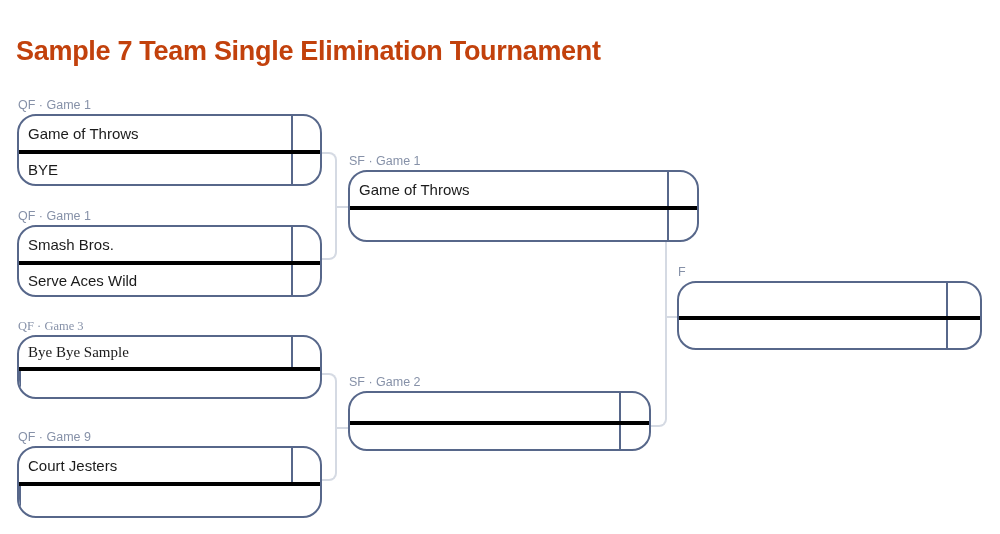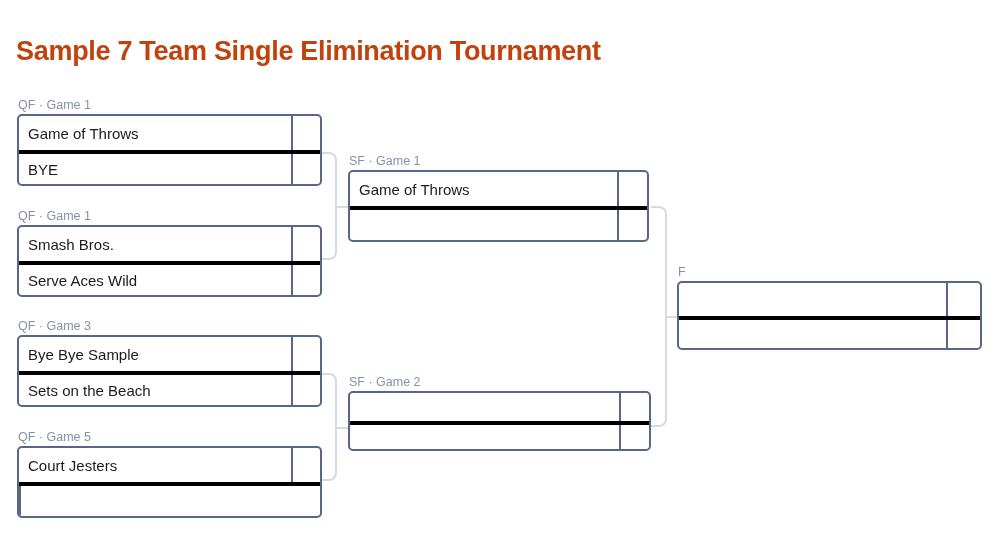--- a/index.html
+++ b/index.html
@@ -72,21 +72,21 @@
     white-space: nowrap;
     line-height: 14px;
   }
   .match-box {
     position: absolute;
     left: 0;
     top: 0;
     width: 100%;
     height: 100%;
     border: 2px solid #57678a;
-    border-radius: 5px;
+    border-radius: 19px;
     background: #ffffff;
     overflow: hidden;
     display: flex;
     flex-direction: column;
   }
   .slot {
     flex: 1 1 50%;
     display: flex;
     min-height: 0;
   }
@@ -154,48 +154,47 @@
         <div class="slot-team">Smash Bros.</div>
         <div class="slot-score" style="width:29px;"></div>
       </div>
       <div class="slot">
         <div class="slot-team">Serve Aces Wild</div>
         <div class="slot-score" style="width:29px;"></div>
       </div>
     </div>
   </div>
 
-  <div class="match" style="left:17px; top:335px; width:305px; height:72px;">
+  <div class="match" style="left:17px; top:335px; width:305px; height:64px;font-family:Liberation Serif, serif;">
     <div class="match-label">QF · Game 3</div>
     <div class="match-box">
       <div class="slot">
         <div class="slot-team">Bye Bye Sample</div>
         <div class="slot-score" style="width:29px;"></div>
       </div>
       <div class="slot">
-        <div class="slot-team">Sets on the Beach</div>
         <div class="slot-score" style="width:29px;"></div>
       </div>
     </div>
   </div>
 
   <div class="match" style="left:17px; top:446px; width:305px; height:72px;">
-    <div class="match-label">QF · Game 5</div>
+    <div class="match-label">QF · Game 9</div>
     <div class="match-box">
       <div class="slot">
         <div class="slot-team">Court Jesters</div>
         <div class="slot-score" style="width:29px;"></div>
       </div>
       <div class="slot">
         <div class="slot-score" style="width:29px;"></div>
       </div>
     </div>
   </div>
 
-  <div class="match" style="left:348px; top:170px; width:301px; height:72px;">
+  <div class="match" style="left:348px; top:170px; width:351px; height:72px;">
     <div class="match-label">SF · Game 1</div>
     <div class="match-box">
       <div class="slot">
         <div class="slot-team">Game of Throws</div>
         <div class="slot-score" style="width:30px;"></div>
       </div>
       <div class="slot">
         <div class="slot-team"></div>
         <div class="slot-score" style="width:30px;"></div>
       </div>

